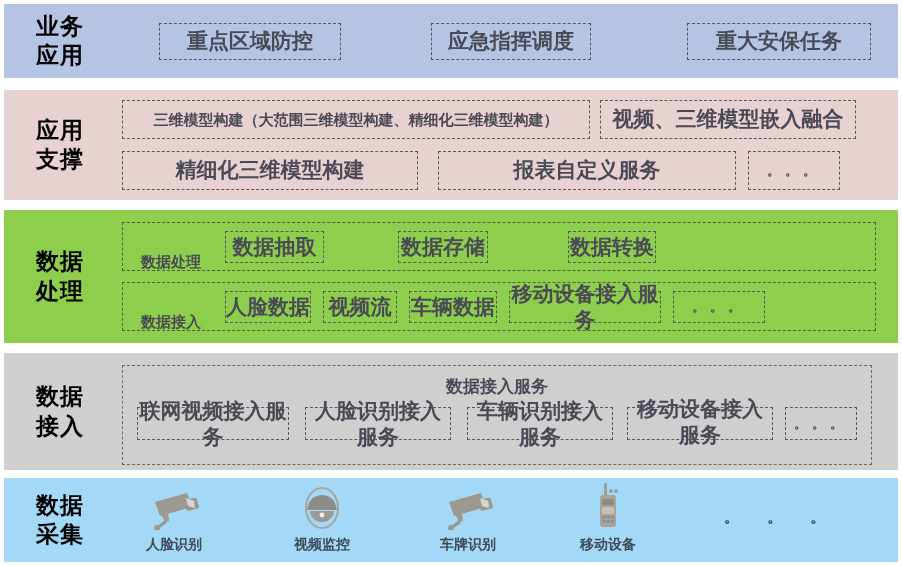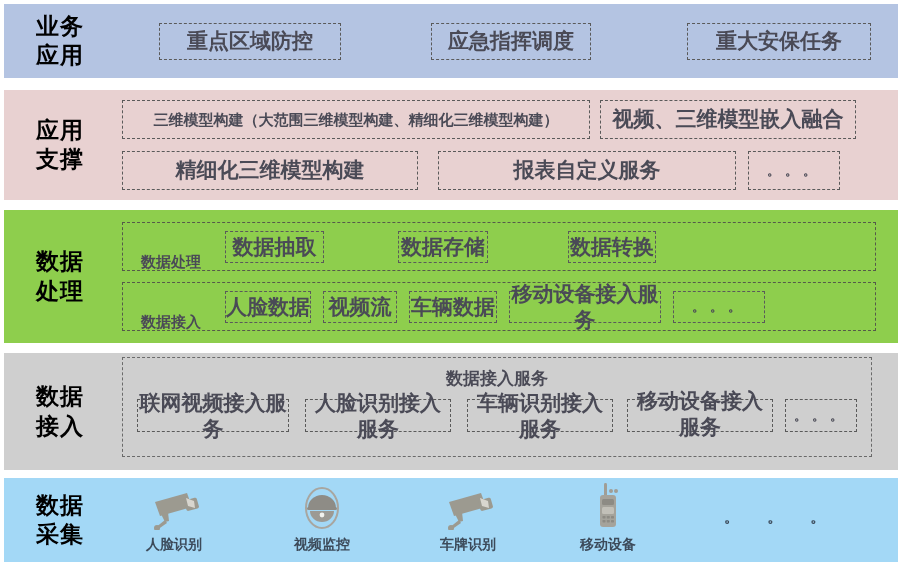--- a/index.html
+++ b/index.html
@@ -103,21 +103,21 @@
   .p1c3{width:88px;margin-left:80px;}
   .p1c4{width:90px;margin-left:74px;}
   
   .p2c1{width:86px;margin-left:14px;}
   .p2c2{width:74px;margin-left:12px;}
   .p2c3{width:88px;margin-left:12px;}
   .p2c4{width:152px;margin-left:12px;}
   .p2c5{width:92px;margin-left:12px;}
 
   
-  .acc-wrap{width:100%;box-sizing:border-box;padding:4px 26px 8px 6px;}
+  .acc-wrap{width:100%;box-sizing:border-box;padding:12px 26px 8px 6px;}
   .acc-outer{
     box-sizing:border-box;
     border:1px dashed #6a6a6a;
     height:100px;
     display:flex;flex-direction:column;
   }
   .acc-title{
     color:#4a4a56;font-size:17px;font-weight:bold;
     text-align:center;padding-top:9px;
   }

